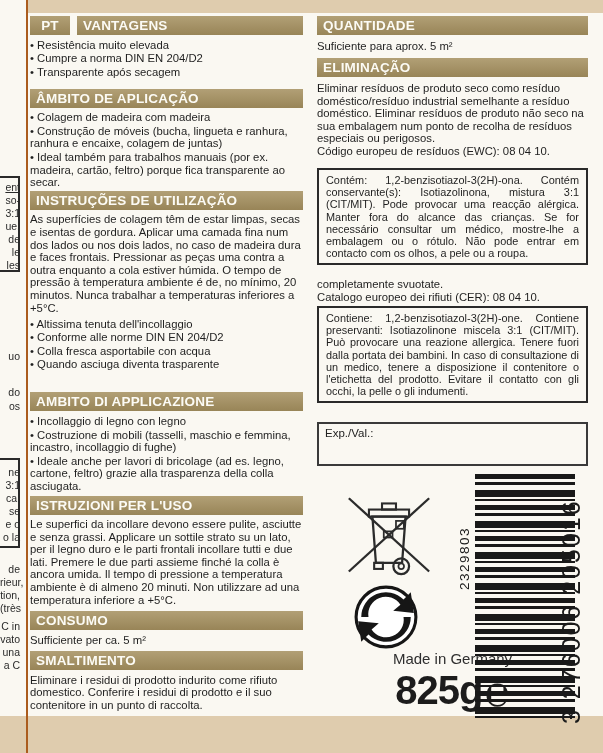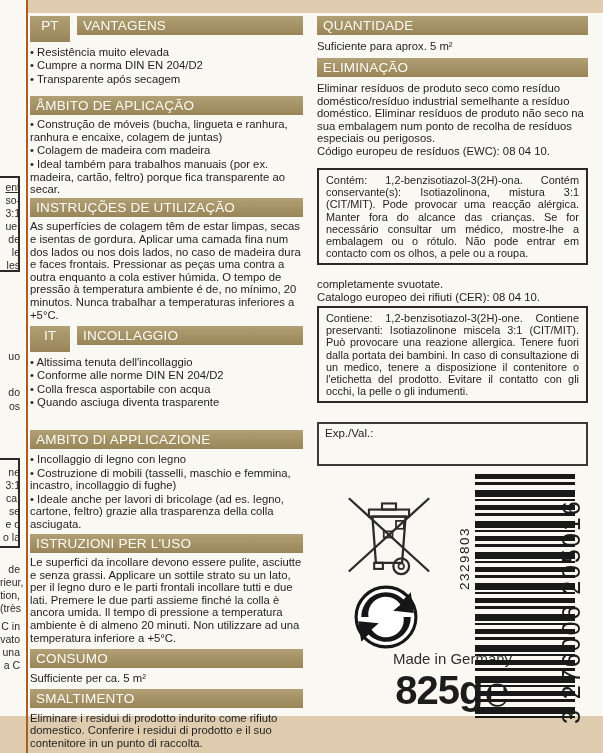--- a/index.html
+++ b/index.html
@@ -24,26 +24,26 @@
   
   .cut-strip{position:absolute;left:0;top:0;width:24px;height:753px;font-size:10.5px;color:#2a2a2a;}
   .cut-strip .frag{position:absolute;left:0;width:20px;text-align:right;white-space:nowrap;line-height:12px;}
   .cut-box{position:absolute;left:-6px;width:26px;border:2px solid #2a2a2a;border-left:none;}
   .cut-box1{top:176px;height:96px;}
   .cut-box2{top:458px;height:90px;}
 
   
   .hdr{
     background:linear-gradient(rgba(255,255,255,.14),rgba(0,0,0,.08)),var(--header_bg);
-    color:#fcfbf5;font-weight:normal;font-size:13.5px;line-height:19px;height:19px;
+    color:#fcfbf5;font-weight:bold;font-size:13.5px;line-height:19px;height:19px;
     padding-left:6px;letter-spacing:.2px;white-space:nowrap;overflow:hidden;
   }
   .langrow{display:flex;gap:7px;}
   .langrow .code{background:linear-gradient(rgba(255,255,255,.14),rgba(0,0,0,.08)),var(--header_bg);
-    color:#fcfbf5;font-weight:normal;font-size:13.5px;line-height:19px;height:26px;width:40px;text-align:center;flex:none;}
+    color:#fcfbf5;font-weight:bold;font-size:13.5px;line-height:19px;height:19px;width:40px;text-align:center;flex:none;}
   .langrow .hdr{flex:1;}
 
   .txt{font-size:11.3px;line-height:12.6px;color:#1f1f1f;}
   .bullet{font-size:11.3px;line-height:12.6px;padding:.5px 0;color:#1f1f1f;}
   .bullet::before{content:"• ";}
 
   .leftcol{position:absolute;left:30px;top:0;width:273px;}
   .rightcol{position:absolute;left:317px;top:0;width:271px;}
   .rightcol>.abs{position:absolute;left:0;width:271px;}
 
@@ -117,32 +117,28 @@
     <div style="margin-top:3px">
 
     <div class="bullet">Resistência muito elevada</div>
         <div class="bullet">Cumpre a norma DIN EN 204/D2</div>
         <div class="bullet">Transparente após secagem</div>
       </div>
 
     <div class="hdr" style="margin-top:10px">ÂMBITO DE APLICAÇÃO</div>
     <div style="margin-top:3px">
 
-    <div class="bullet">Construção de móveis (bucha, lingueta e ranhura, ranhura e encaixe, colagem de juntas)</div>
-        <div class="bullet">Colagem de madeira com madeira</div>
+    <div class="bullet">Colagem de madeira com madeira</div>
+        <div class="bullet">Construção de móveis (bucha, lingueta e ranhura, ranhura e encaixe, colagem de juntas)</div>
         <div class="bullet">Ideal também para trabalhos manuais (por ex. madeira, cartão, feltro) porque fica transparente ao secar.</div>
       </div>
 
     <div class="hdr" style="margin-top:2px">INSTRUÇÕES DE UTILIZAÇÃO</div>
     <div class="txt" style="margin-top:3px">As superfícies de colagem têm de estar limpas, secas e isentas de gordura. Aplicar uma camada fina num dos lados ou nos dois lados, no caso de madeira dura e faces frontais. Pressionar as peças uma contra a outra enquanto a cola estiver húmida. O tempo de pressão à temperatura ambiente é de, no mínimo, 20 minutos. Nunca trabalhar a temperaturas inferiores a +5°C.</div>
 
-    <div class="langrow" style="margin-top:5px">
-      <div class="code">IT</div>
-      <div class="hdr">INCOLLAGGIO</div>
-    </div>
     <div style="margin-top:3px">
 
     <div class="bullet">Altissima tenuta dell'incollaggio</div>
         <div class="bullet">Conforme alle norme DIN EN 204/D2</div>
         <div class="bullet">Colla fresca asportabile con acqua</div>
         <div class="bullet">Quando asciuga diventa trasparente</div>
       </div>
 
     <div class="hdr" style="margin-top:21px">AMBITO DI APPLICAZIONE</div>
     <div style="margin-top:3px">

